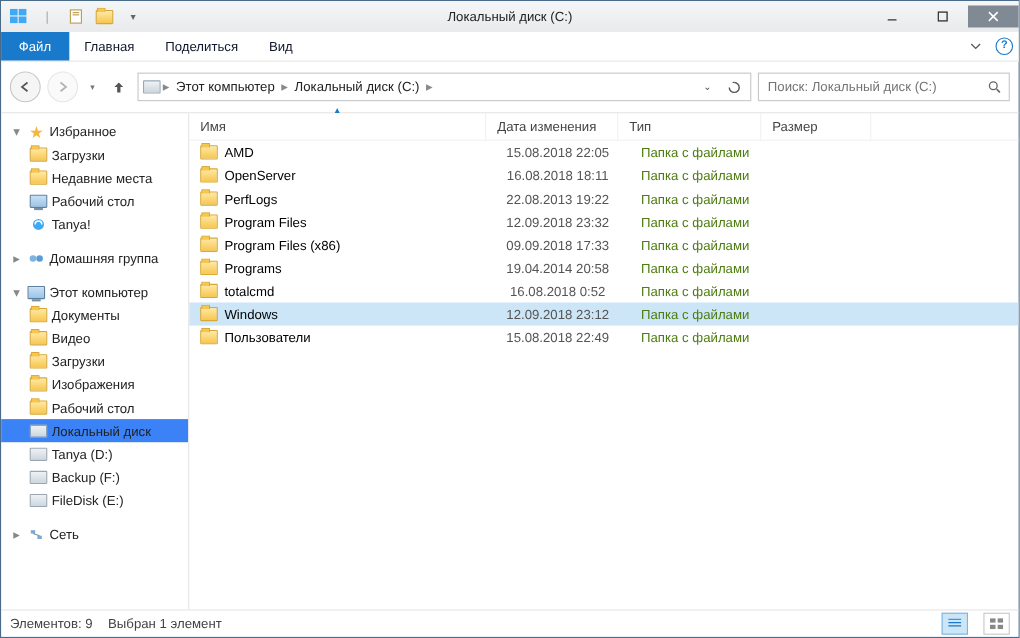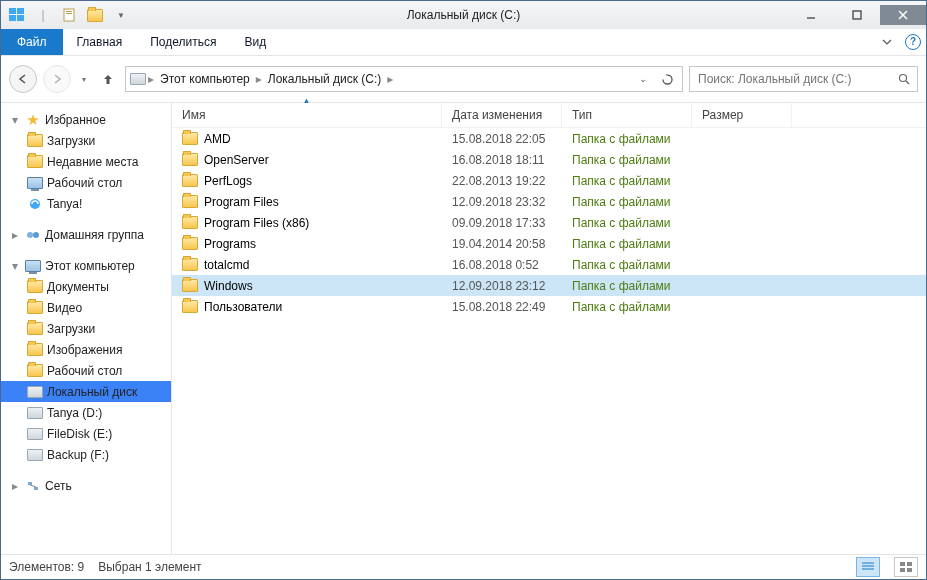--- a/index.html
+++ b/index.html
@@ -46,21 +46,21 @@
   
   .list { flex:1; display:flex; flex-direction:column; }
   .cols { display:flex; height:24px; align-items:center; border-bottom:1px solid #f1f1f1; color:#444; }
   .cols > div { padding-left:10px; box-sizing:border-box; border-right:1px solid #f1f1f1; height:100%; display:flex; align-items:center; }
   .c-name { width:270px; }
   .c-date { width:120px; }
   .c-type { width:130px; }
   .c-size { width:100px; }
   .sort-arrow { width:100%; text-align:center; color:#1979ca; font-size:9px; margin-top:-7px; }
   .rows { flex:1; overflow:auto; }
-  .row { display:flex; height:21px; align-items:center; }
+  .row { display:flex; height:21px; align-items:center;text-align:center; }
   .row.sel { background:#cde6f7; }
   .row .cell { box-sizing:border-box; padding-left:10px; }
   .row .c-name { width:270px; display:flex; align-items:center; gap:6px; }
   .row .c-date { width:120px; color:#555; }
   .row .c-type { width:130px; color:#4d7c0f; }
   .row .c-size { width:100px; color:#555; }
   
   .status { height:24px; border-top:1px solid #e5e5e5; display:flex; align-items:center; padding:0 8px; gap:14px; color:#444; }
   .status .spacer { flex:1; }
   .status .view-btn { width:22px; height:18px; border:1px solid #c7c7c7; display:flex; align-items:center; justify-content:center; }
@@ -288,27 +288,27 @@
             <div class="node child ">
        <span class="ico">
                 <div class="drive-ico"></div>
               </span>
        <span>Tanya (D:)</span>
      </div>
             <div class="node child ">
        <span class="ico">
                 <div class="drive-ico"></div>
               </span>
+       <span>Backup (F:)</span>
+     </div>
+            <div class="node child ">
+       <span class="ico">
+                <div class="drive-ico"></div>
+              </span>
        <span>FileDisk (E:)</span>
-     </div>
-            <div class="node child ">
-       <span class="ico">
-                <div class="drive-ico"></div>
-              </span>
-       <span>Backup (F:)</span>
      </div>
           </div>
       </div>
       <div class="grp">
         <div class="node">
             <span class="exp">▸</span>
             <span class="ico">
               <svg width="14" height="14">
                 <rect x="2" y="3" width="4" height="3" fill="#7aa9d6"></rect>
                 <rect x="8" y="8" width="4" height="3" fill="#7aa9d6"></rect>

